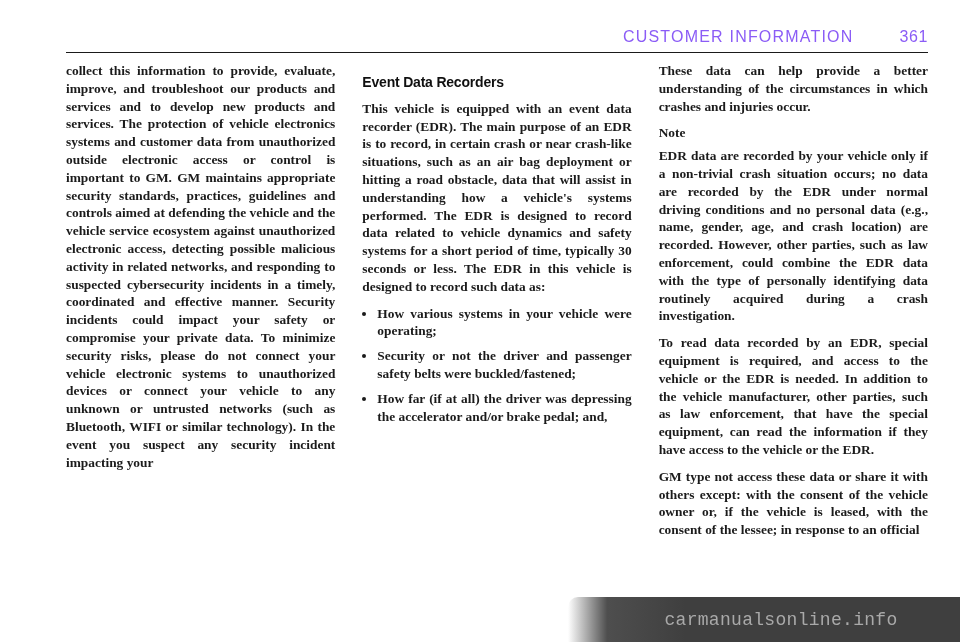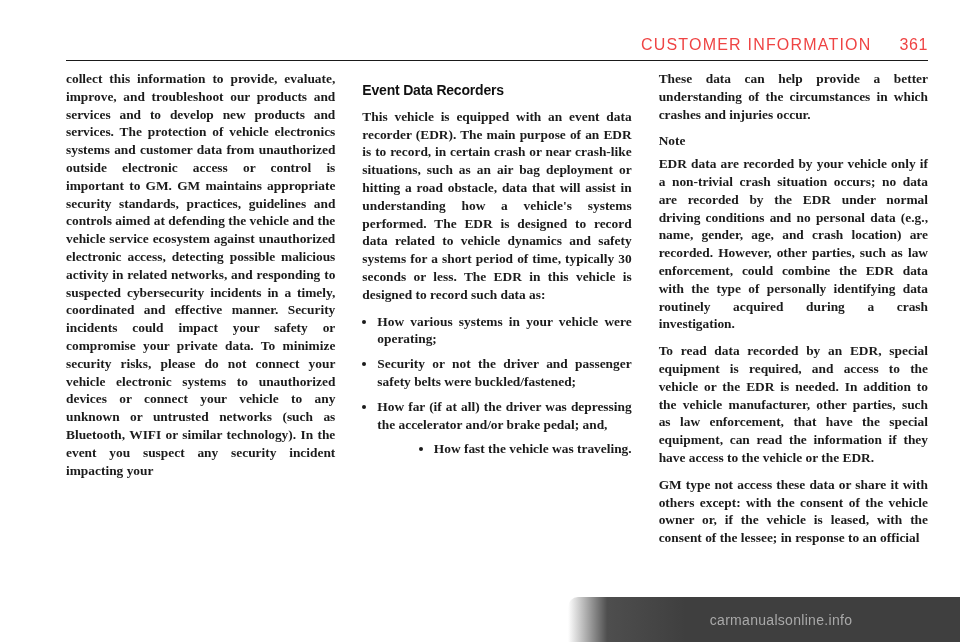--- a/index.html
+++ b/index.html
@@ -15,28 +15,27 @@
     box-sizing: border-box;
     width: 960px; height: 642px;
     padding: 28px 32px 0 66px;
     position: relative;
     overflow: hidden;
   }
   .header {
     display: flex;
     justify-content: flex-end;
     align-items: baseline;
-    gap: 28px;
+    gap: 46px;
     font-family: "Liberation Sans", sans-serif;
     font-size: 16px;
     letter-spacing: 1.2px;
-    color: #ef4444;
+    color: #8b5cf6;
     padding-bottom: 6px;
     border-bottom: 1.5px solid #1a1a1a;
-    margin-top: 8px;
   }
   .pageno { letter-spacing: 0.6px; }
   .columns {
     display: grid;
     grid-template-columns: 1fr 1fr 1fr;
     column-gap: 27px;
     margin-top: 9px;
   }
   .col {
     font-size: 13.4px;
@@ -53,41 +52,41 @@
     color: #101010;
     margin: 12px 0 8px 0;
     text-align: left;
   }
   .note-label {
     font-weight: bold;
     font-size: 13.4px;
     margin: 1px 0 5px 0;
   }
   ul.bullets { list-style: none; margin: 2px 0 0 0; padding: 0; }
-  ul.bullets li { display: flex; gap: 11px; margin-bottom: 7px; justify-content: flex-end; }
+  ul.bullets li { display: flex; gap: 11px; margin-bottom: 7px; }
   .dot {
     flex: 0 0 auto;
     width: 4px; height: 4px;
     border-radius: 50%;
     background: #1b1b1b;
     margin-top: 7px;
   }
   .watermark {
     position: absolute;
     right: 0; bottom: 0;
     width: 392px; height: 45px;
     display: flex;
     align-items: center;
     justify-content: center;
     background: linear-gradient(90deg, rgba(63,63,63,0) 0%, rgba(63,63,63,0.92) 10%, #3f3f3f 30%);
     border-top-left-radius: 10px;
   }
   .watermark span {
-    font-family: Liberation Sans, sans-serif;
-    font-size: 14px;
+    font-family: Liberation Mono, monospace;
+    font-size: 18px;
     color: #a9a9a9;
     padding-left: 34px;
     letter-spacing: 0.3px;
   }
 </style>
 </head>
 <body>
 
 <div class="page">
 
@@ -111,24 +110,20 @@
           <span>How various systems in your vehicle were operating;</span>
         </li>
         <li>
           <span class="dot"></span>
           <span>Security or not the driver and passenger safety belts were buckled/fastened;</span>
         </li>
         <li>
           <span class="dot"></span>
           <span>How far (if at all) the driver was depressing the accelerator and/or brake pedal; and,</span>
         </li>
-        <li>
-          <span class="dot"></span>
-          <span>How fast the vehicle was traveling.</span>
-        </li>
       </ul>
     </section>
 
     <section class="col">
       <p>These data can help provide a better understanding of the circumstances in which crashes and injuries occur.</p>
       <div class="note-label">Note</div>
       <p>EDR data are recorded by your vehicle only if a non-trivial crash situation occurs; no data are recorded by the EDR under normal driving conditions and no personal data (e.g., name, gender, age, and crash location) are recorded. However, other parties, such as law enforcement, could combine the EDR data with the type of personally identifying data routinely acquired during a crash investigation.</p>
       <p>To read data recorded by an EDR, special equipment is required, and access to the vehicle or the EDR is needed. In addition to the vehicle manufacturer, other parties, such as law enforcement, that have the special equipment, can read the information if they have access to the vehicle or the EDR.</p>
       <p>GM type not access these data or share it with others except: with the consent of the vehicle owner or, if the vehicle is leased, with the consent of the lessee; in response to an official</p>
     </section>

